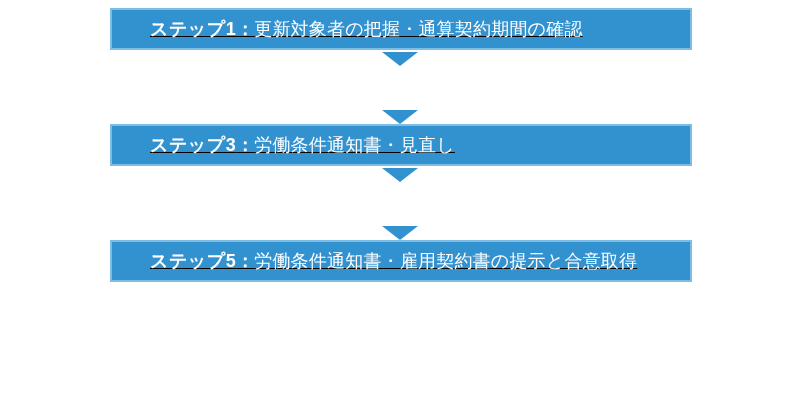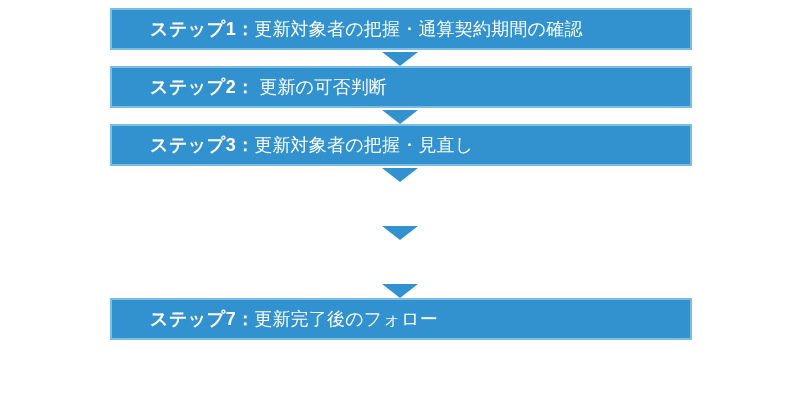--- a/index.html
+++ b/index.html
@@ -33,20 +33,21 @@
     left: 110px;
     top: 8px;
     width: 582px;
     height: 42px;
     box-sizing: border-box;
     background: #3291cf;
     border: 2px solid #7dbde4;
     display: flex;
     align-items: center;
     overflow: hidden;
+    text-decoration: underline;
   }
 
   .step-label-wrap {
     display: block;
     white-space: nowrap;
     padding-left: 38px;
     line-height: 1;
     color: #ffffff;
   }
 
@@ -89,42 +90,36 @@
 <div id="flow-diagram">
 
   <div class="step-row">
     <div class="step-bar">
       <span class="step-label-wrap"><span class="step-index">ステップ1</span><span class="step-sep">：</span><span class="step-text">更新対象者の把握・通算契約期間の確認</span></span>
     </div>
     <div class="arrow-connector"></div>
   </div>
 
   <div class="step-row">
-    <div class="step-bar">
-      <span class="step-label-wrap"><span class="step-index">ステップ2</span><span class="step-sep">： </span><span class="step-text">更新の可否判断</span></span>
-    </div>
     <div class="arrow-connector"></div>
   </div>
 
   <div class="step-row">
     <div class="step-bar">
-      <span class="step-label-wrap"><span class="step-index">ステップ3</span><span class="step-sep">：</span><span class="step-text">更新対象者の把握・見直し</span></span>
+      <span class="step-label-wrap"><span class="step-index">ステップ3</span><span class="step-sep">：</span><span class="step-text">労働条件通知書・見直し</span></span>
     </div>
     <div class="arrow-connector"></div>
   </div>
 
   <div class="step-row">
     <div class="arrow-connector"></div>
   </div>
 
   <div class="step-row">
+    <div class="step-bar">
+      <span class="step-label-wrap"><span class="step-index">ステップ5</span><span class="step-sep">：</span><span class="step-text">労働条件通知書・雇用契約書の提示と合意取得</span></span>
+    </div>
     <div class="arrow-connector"></div>
   </div>
 
 
-  <div class="step-row">
-    <div class="step-bar">
-      <span class="step-label-wrap"><span class="step-index">ステップ7</span><span class="step-sep">：</span><span class="step-text">更新完了後のフォロー</span></span>
-    </div>
-
-  </div>
 
 </div>
 
 </body></html>

